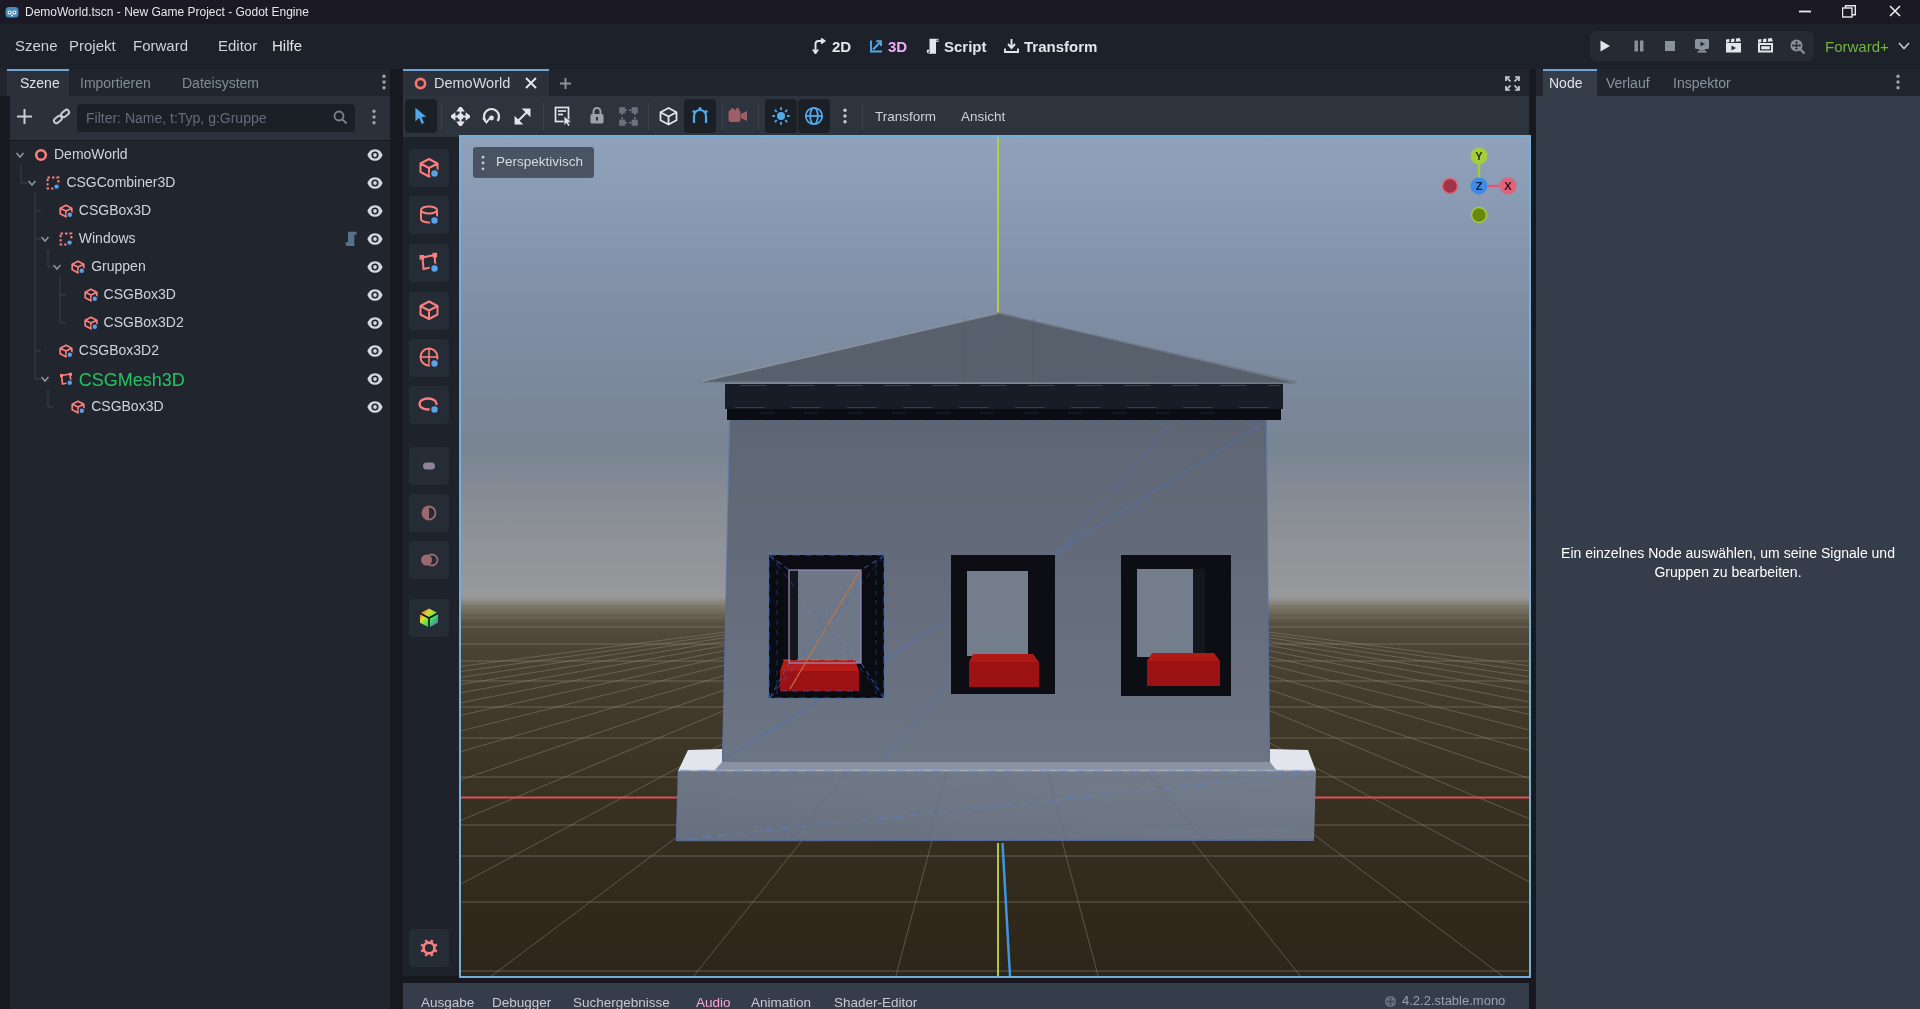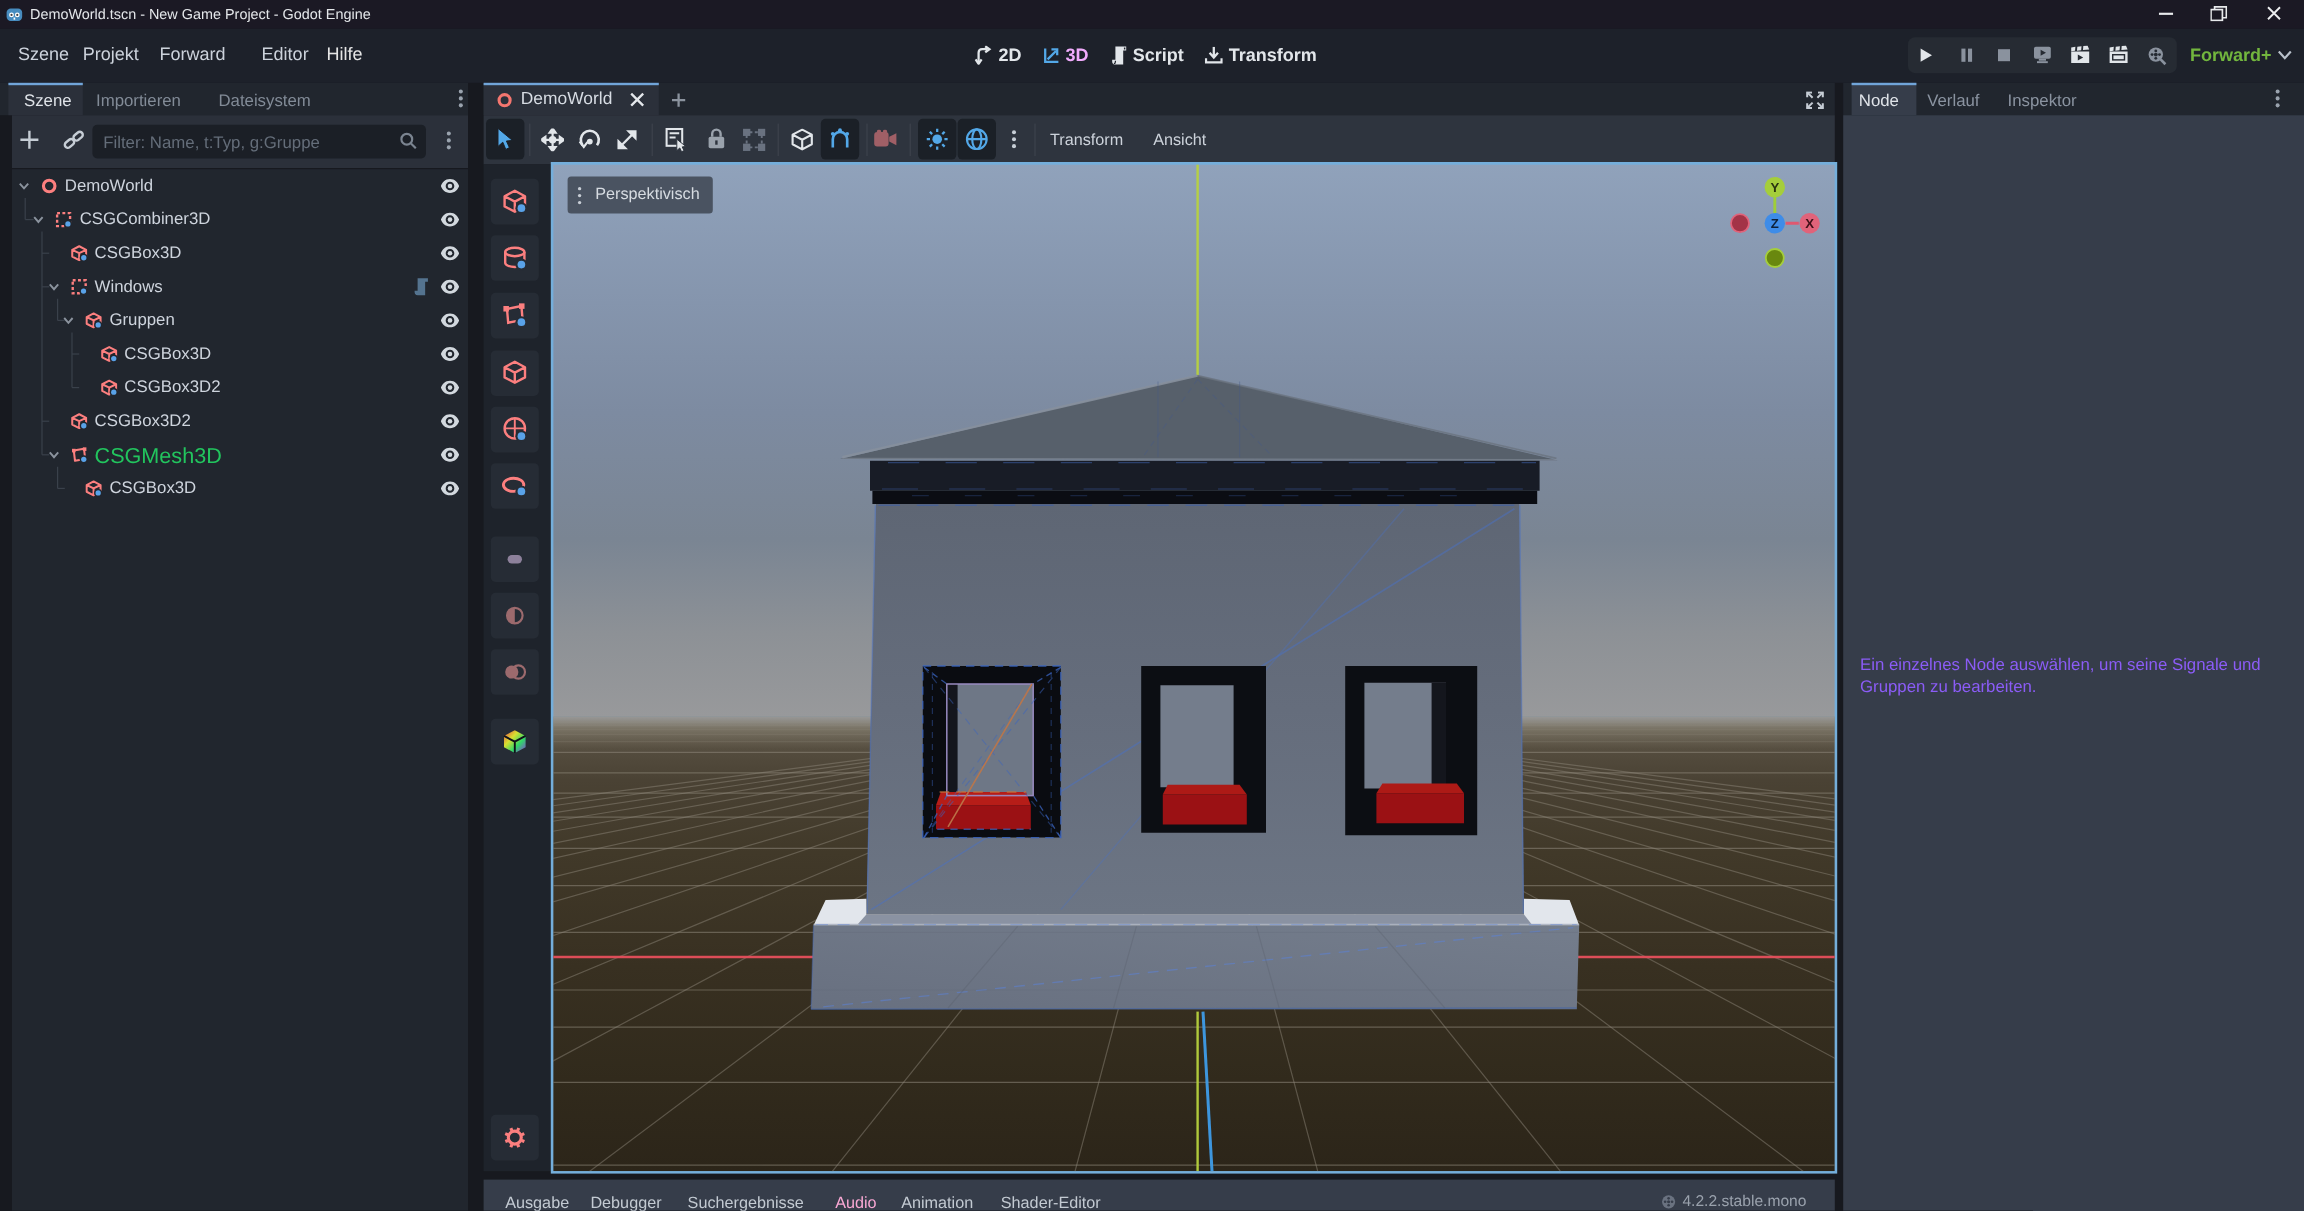--- a/index.html
+++ b/index.html
@@ -88,21 +88,21 @@
   </svg>
 <svg style="position:absolute;left:1789px;top:38px" width="17" height="17" viewBox="0 0 17 17">
     <circle cx="7.5" cy="7.5" r="6" fill="#8a929e"></circle>
     <circle cx="7.5" cy="7.5" r="1.6" fill="#262b33"></circle>
     <circle cx="7.5" cy="4.4" r="1.2" fill="#262b33"></circle>
     <circle cx="7.5" cy="10.6" r="1.2" fill="#262b33"></circle>
     <circle cx="4.4" cy="7.5" r="1.2" fill="#262b33"></circle>
     <circle cx="10.6" cy="7.5" r="1.2" fill="#262b33"></circle>
     <line x1="11.5" y1="11.5" x2="15.5" y2="15.5" stroke="#8a929e" stroke-width="2.2"></line>
   </svg>
-<div class="txt" style="left:1825px;top:38px;font-size:15px;font-weight:bold;color:#72b63e">Forward+</div>
+<div class="txt" style="left:1825px;top:38px;font-size:15px;font-weight:normal;color:#72b63e">Forward+</div>
 <svg style="position:absolute;left:1898px;top:42px" width="12" height="8" viewBox="0 0 12 8">
     <path d="M1,1 L6,6.5 L11,1" fill="none" stroke="#b9c1cb" stroke-width="1.8"></path>
   </svg>
 <div class="abs" style="left:0;top:69px;width:390px;height:27px;background:#21262e"></div>
 <div class="abs" style="left:7px;top:69px;width:62px;height:27px;background:#2b303a;border-top:2px solid #71a5d9"></div>
 <div class="txt" style="left:20px;top:75px;font-size:14px;color:#dfe3e8">Szene</div>
 <div class="txt" style="left:80px;top:75px;font-size:14px;color:#828b97">Importieren</div>
 <div class="txt" style="left:182px;top:75px;font-size:14px;color:#828b97">Dateisystem</div>
 <svg style="position:absolute;left:382px;top:74px" width="4" height="16" viewBox="0 0 4 16">
     <circle cx="2" cy="2.2" r="1.7" fill="#9aa3ae"></circle>
@@ -644,21 +644,21 @@
 <div class="abs" style="left:1536px;top:96px;width:384px;height:913px;background:#363d4a"></div>
 <div class="abs" style="left:1543px;top:69px;width:54px;height:27px;background:#363d4a;border-top:2px solid #71a5d9"></div>
 <div class="txt" style="left:1549px;top:75px;font-size:14px;color:#dfe3e8">Node</div>
 <div class="txt" style="left:1606px;top:75px;font-size:14px;color:#8a93a0">Verlauf</div>
 <div class="txt" style="left:1673px;top:75px;font-size:14px;color:#8a93a0">Inspektor</div>
 <svg style="position:absolute;left:1896px;top:74px" width="4" height="16" viewBox="0 0 4 16">
     <circle cx="2" cy="2.2" r="1.7" fill="#9aa3ae"></circle>
     <circle cx="2" cy="8" r="1.7" fill="#9aa3ae"></circle>
     <circle cx="2" cy="13.8" r="1.7" fill="#9aa3ae"></circle>
   </svg>
-<div class="txt" style="left:1550px;top:544px;width:356px;font-size:14px;color:#8b5cf6;white-space:normal;line-height:19px">Ein einzelnes Node auswählen, um seine Signale und Gruppen zu bearbeiten.</div>
+<div class="txt" style="left:1550px;top:544px;width:356px;font-size:14px;color:#ffffff;text-align:center;white-space:normal;line-height:19px">Ein einzelnes Node auswählen, um seine Signale und Gruppen zu bearbeiten.</div>
 <div class="abs" style="left:403px;top:983px;width:1126px;height:26px;background:#363d4a"></div>
 <div class="txt" style="left:421px;top:995px;font-size:13.5px;color:#c3cad2">Ausgabe</div>
 <div class="txt" style="left:492px;top:995px;font-size:13.5px;color:#c3cad2">Debugger</div>
 <div class="txt" style="left:573px;top:995px;font-size:13.5px;color:#c3cad2">Suchergebnisse</div>
 <div class="txt" style="left:696px;top:995px;font-size:13.5px;color:#f9a8d4">Audio</div>
 <div class="txt" style="left:751px;top:995px;font-size:13.5px;color:#c3cad2">Animation</div>
 <div class="txt" style="left:834px;top:995px;font-size:13.5px;color:#c3cad2">Shader-Editor</div>
 <svg style="position:absolute;left:1384px;top:995px" width="13" height="13" viewBox="0 0 13 13">
     <circle cx="6.5" cy="6.5" r="5.5" fill="#6a7280"></circle>
     <circle cx="6.5" cy="6.5" r="1.3" fill="#363d4a"></circle>

